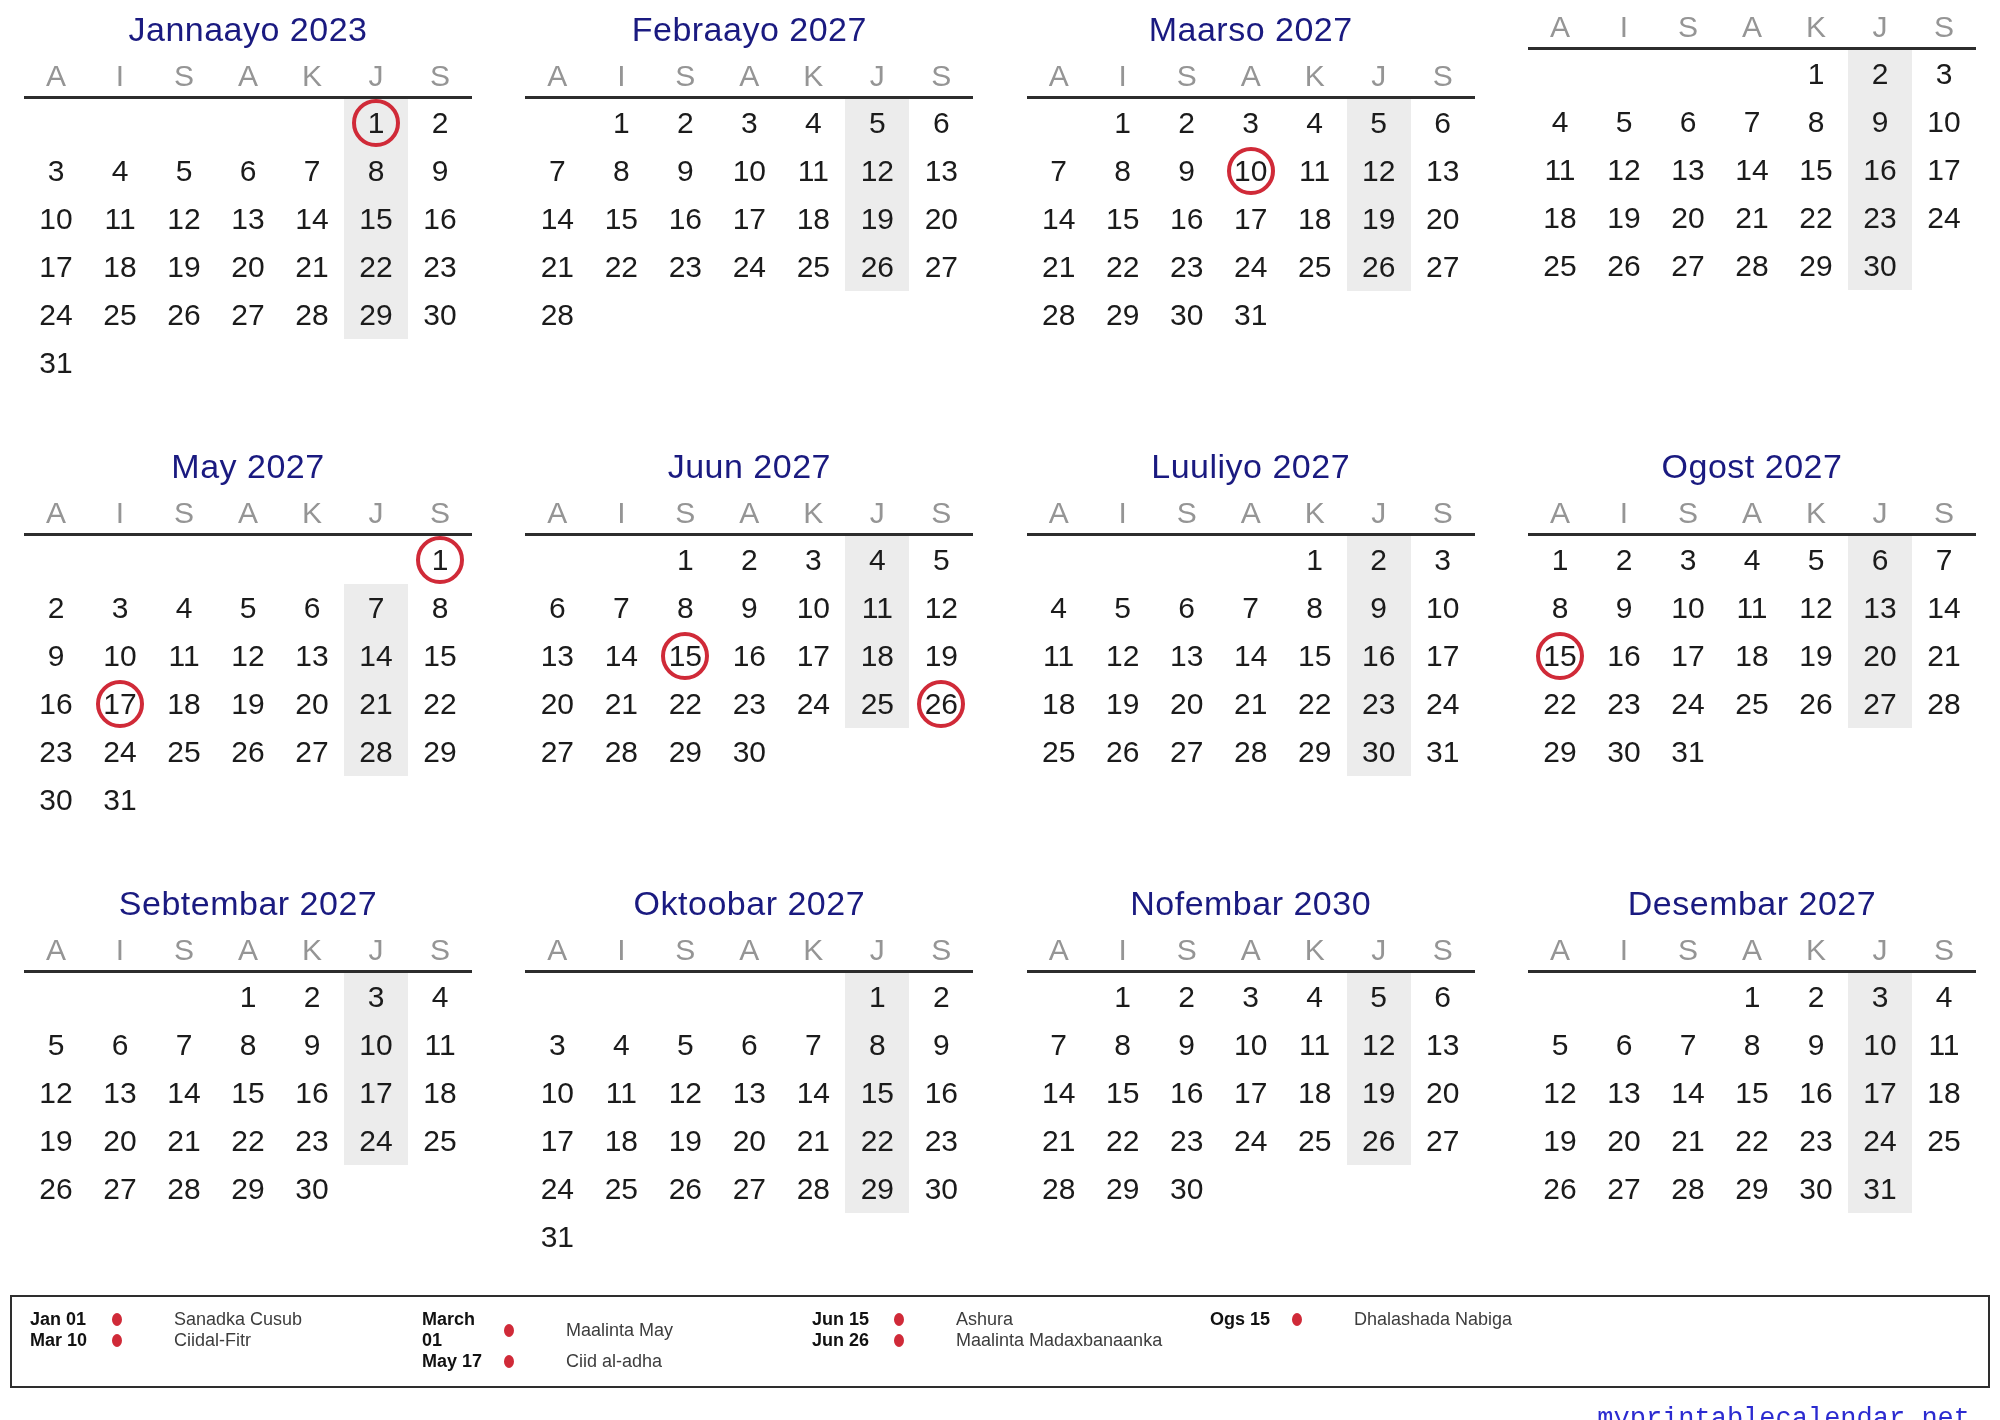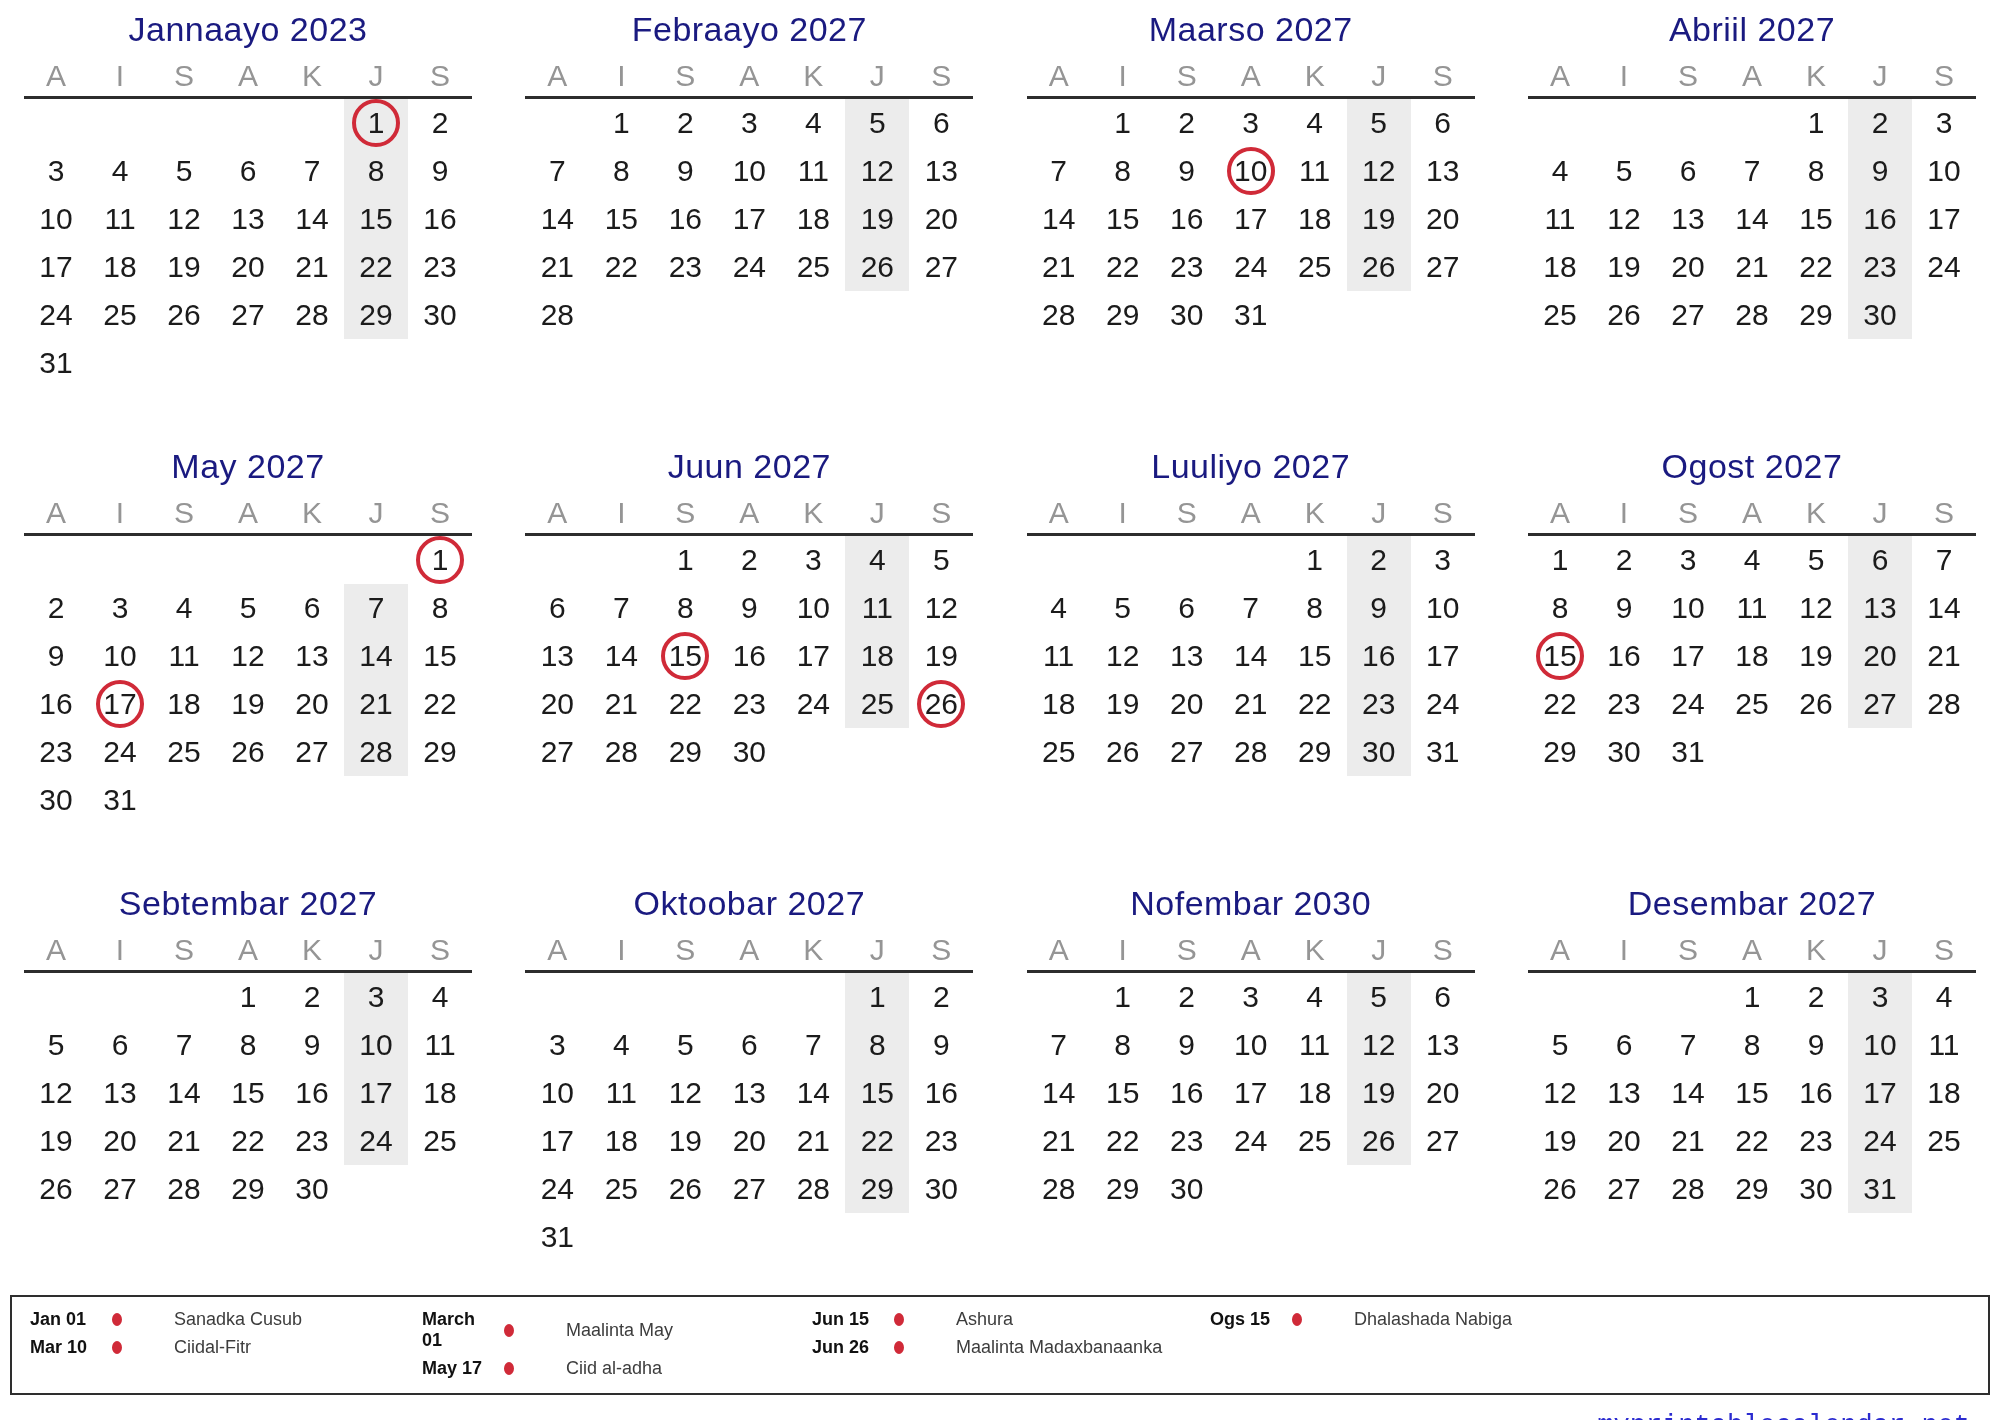--- a/index.html
+++ b/index.html
@@ -56,21 +56,21 @@
     border-radius:50%;
   }
   .legend{
     margin:34px 10px 0 10px;
     border:2px solid #2e2e2e;
     padding:12px 0 14px 18px;
     display:grid;
     grid-template-columns:392px 390px 398px 1fr;
     background:#ffffff;
   }
-  .legend-col{display:flex;flex-direction:column;gap:7px;}
+  .legend-col{display:flex;flex-direction:column;gap:0;}
   .legend-entry{display:flex;align-items:center;font-size:18px;line-height:21px;}
   .legend-date{font-weight:bold;color:#111111;width:74px;flex:none;}
   .legend-dot{
     width:10px;height:13px;flex:none;
     background:var(--holiday-red);
     border-radius:50%;
     margin:0 20px 0 8px;
   }
   .legend-label{color:#3d3d3d;margin-left:32px;}
   .footer{
@@ -236,21 +236,20 @@
         <div class="cell">28</div>
         <div class="cell">29</div>
         <div class="cell">30</div>
         <div class="cell">31</div>
         <div class="cell"></div>
         <div class="cell"></div>
         <div class="cell"></div>
       </div>
     </div>
     <div class="month">
-      <div class="month-title">Abriil 2027</div>
       <div class="weekdays">
         <span class="wd">A</span>
         <span class="wd">I</span>
         <span class="wd">S</span>
         <span class="wd">A</span>
         <span class="wd">K</span>
         <span class="wd">J</span>
         <span class="wd">S</span>
       </div>
       <div class="rule"></div>

